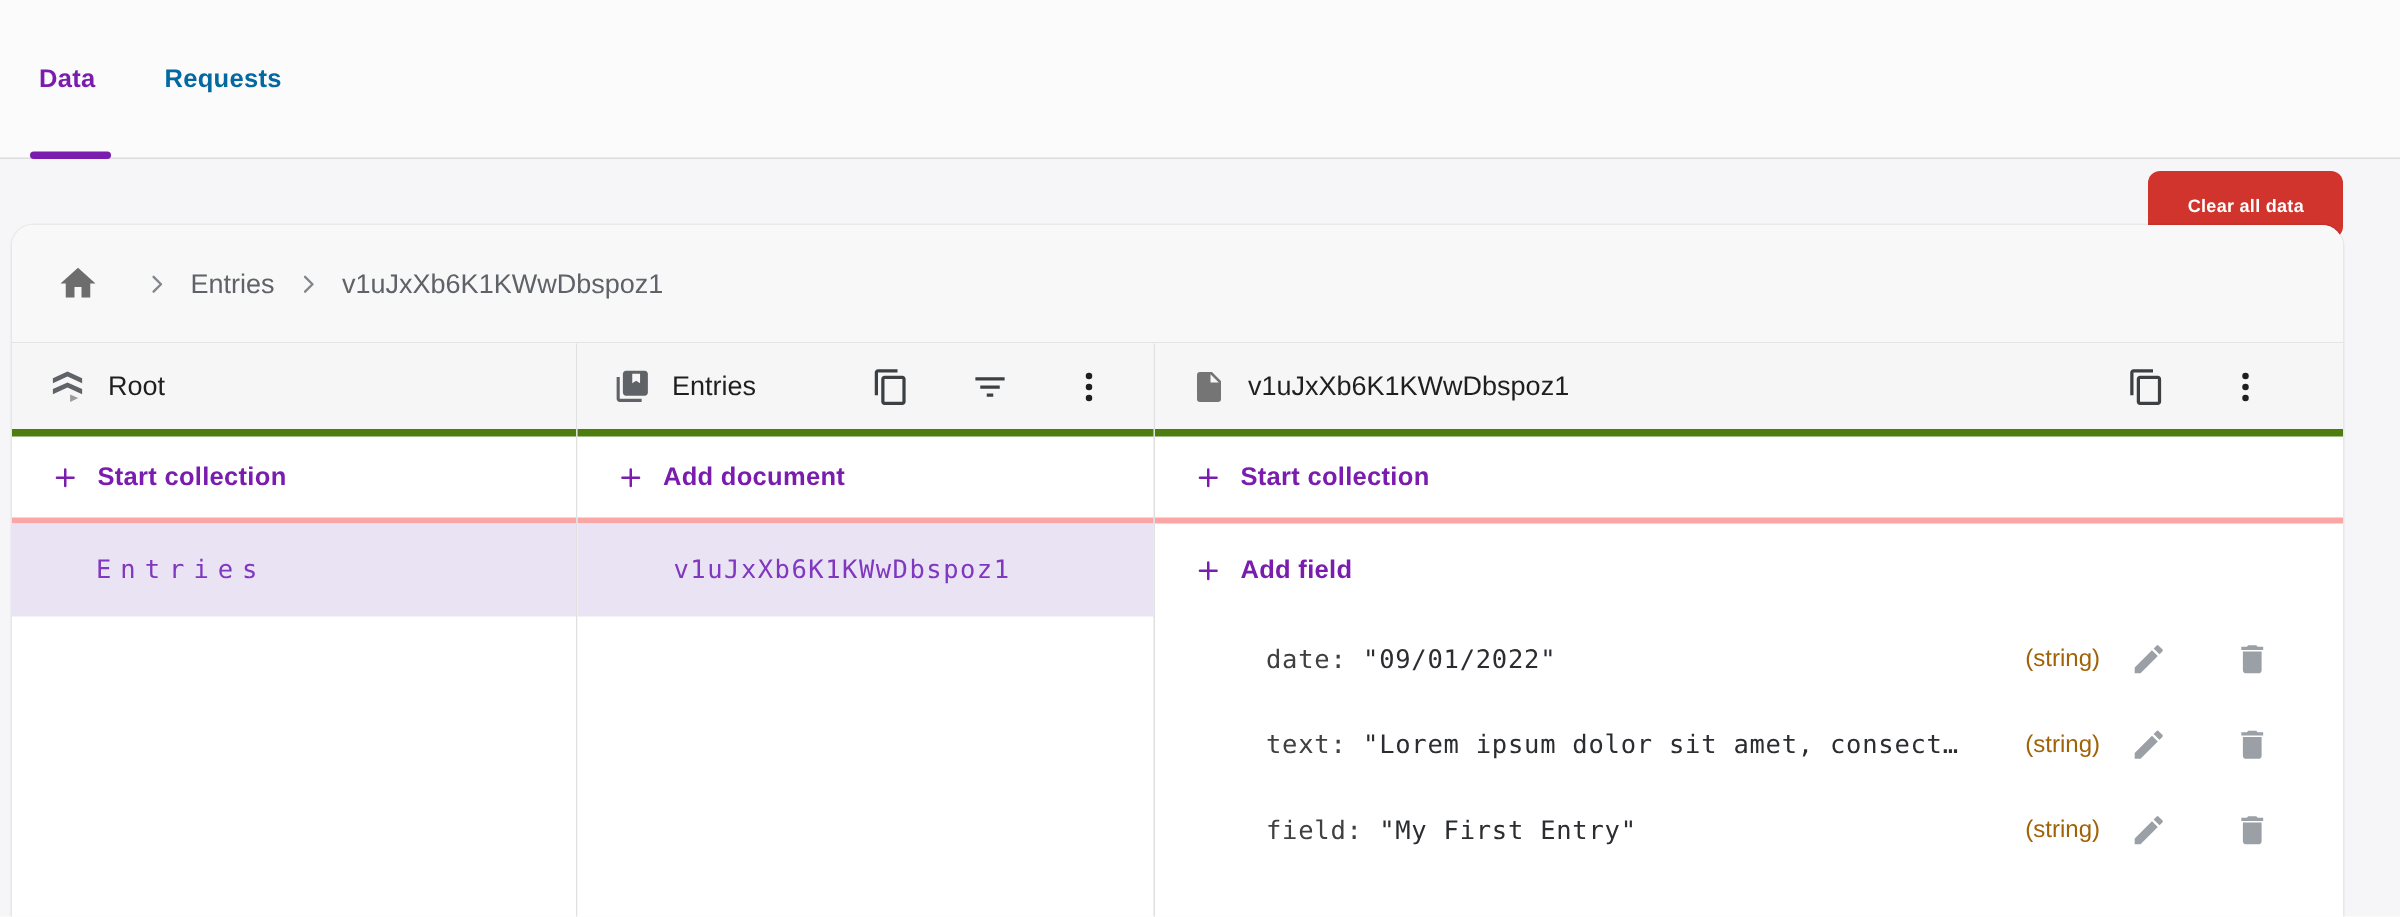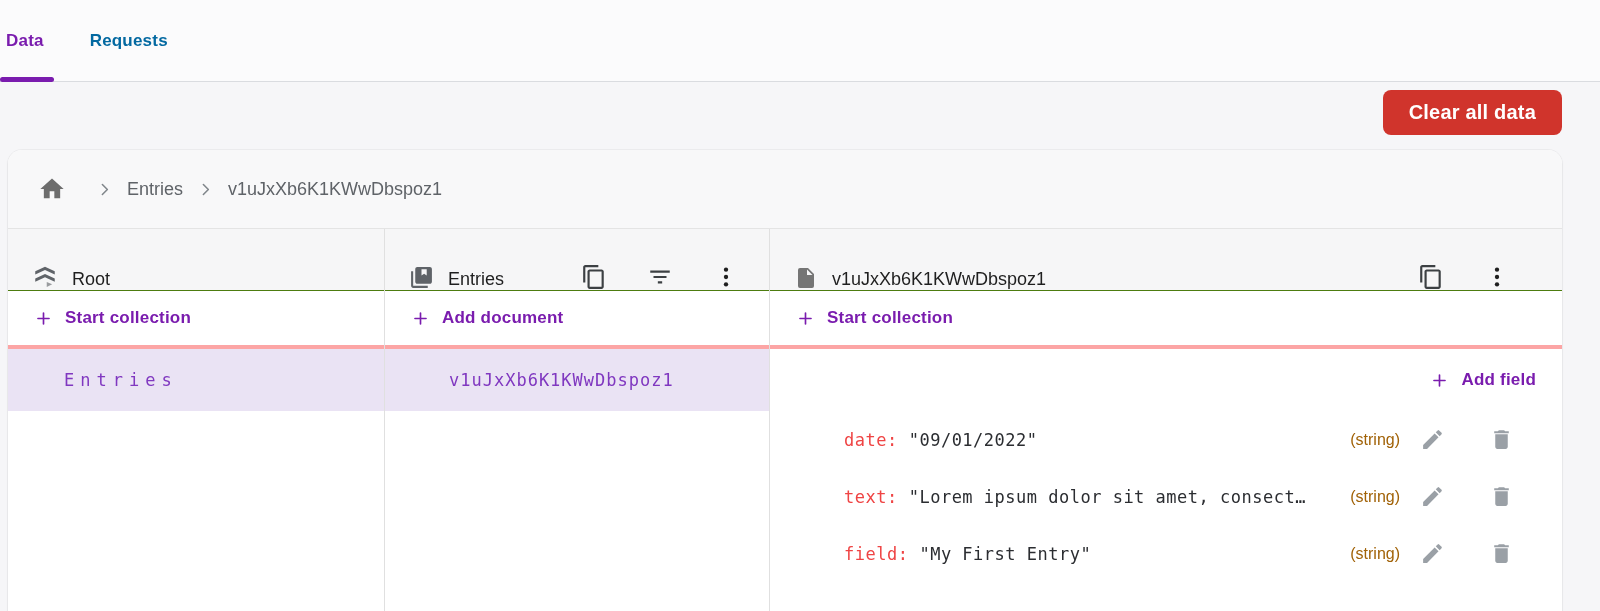--- a/index.html
+++ b/index.html
@@ -10,38 +10,38 @@
   *{box-sizing:border-box;}
   html,body{margin:0;padding:0;}
   body{
     width:1600px;height:611px;overflow:hidden;position:relative;
     background:#f6f6f8;
     font-family:"Liberation Sans", sans-serif;
     color:#202124;
   }
   
   .tabbar{
-    height:82px;background:#fbfbfc;border-bottom:1px solid #dadce0;
-    display:flex;align-items:center;padding:0 6px;gap:46px;
+    height:106px;background:#fbfbfc;border-bottom:1px solid #dadce0;
+    display:flex;align-items:center;padding:0 26px;gap:46px;
   }
   .tab{
     position:relative;height:100%;display:flex;align-items:center;
     font-size:17px;font-weight:700;color:#0369a1;cursor:pointer;letter-spacing:.2px;
   }
   .tab.active{color:var(--accent);}
   .tab-underline{
     position:absolute;left:-6px;right:-10px;bottom:-1px;height:5px;
     background:var(--accent);border-radius:4px;
   }
   
   .toolbar{position:relative;height:65px;}
   .clear-btn{
     position:absolute;right:38px;top:8px;height:45px;
     background:var(--danger);color:#fff;border:none;border-radius:8px;
-    font-family:"Liberation Sans",sans-serif;font-size:20px;font-weight:700;
+    font-family:"Liberation Sans",sans-serif;font-size:12px;font-weight:700;
     padding:0 26px;cursor:pointer;letter-spacing:.2px;
   }
   
   .card{
     position:absolute;left:8px;top:150px;width:1554px;height:480px;
     background:#fff;border-radius:14px 14px 0 0;
     box-shadow:0 0 0 1px rgba(0,0,0,.04), 0 1px 3px rgba(0,0,0,.05);
     display:flex;flex-direction:column;overflow:hidden;
   }
   .breadcrumb{
@@ -51,51 +51,51 @@
   .breadcrumb .crumb{cursor:pointer;}
   .bc-home{display:flex;align-items:center;cursor:pointer;margin-right:16px;}
   .chev{display:flex;align-items:center;}
   
   .panels{flex:1;display:flex;border-top:1px solid #e4e4e4;min-height:0;}
   .panel{display:flex;flex-direction:column;background:#fff;}
   .panel-root{width:377px;border-right:1px solid #e0e0e0;flex:0 0 auto;}
   .panel-collection{width:385px;border-right:1px solid #e0e0e0;flex:0 0 auto;}
   .panel-document{flex:1;min-width:0;}
   .panel-header{
-    height:62px;background:#f6f6f7;border-bottom:1px solid #4d7c0f;
-    display:flex;align-items:flex-end;padding:0 30px 0 24px;gap:14px;
+    height:62px;background:#f6f6f7;border-bottom:5px solid #4d7c0f;
+    display:flex;align-items:center;padding:0 30px 0 24px;gap:14px;
     font-size:18px;color:#1f1f1f;flex:0 0 auto;white-space:nowrap;
   }
   .panel-header .hdr-icons{margin-left:auto;display:flex;align-items:center;gap:40px;}
   .panel-document .panel-header{padding-right:52px;}
   .icon-btn{display:flex;align-items:center;justify-content:center;cursor:pointer;background:none;border:none;padding:0;}
   
   .action-row{
     height:58px;display:flex;align-items:center;padding:0 26px;gap:12px;
     color:var(--accent);font-size:17px;font-weight:700;cursor:pointer;
     flex:0 0 auto;letter-spacing:.2px;
   }
   .action-row.bordered{border-bottom:4px solid #fca5a5;}
-  .action-row.tall{height:62px;justify-content:flex-end;}
+  .action-row.tall{height:62px;}
   
   .list-item{
     height:62px;display:flex;align-items:center;
     font-family:"DejaVu Sans Mono",monospace;font-size:17px;color:#8038c0;
     cursor:pointer;flex:0 0 auto;white-space:nowrap;
   }
   .list-item.selected{background:var(--selected-row);}
   .item-root{padding-left:56px;letter-spacing:6px;}
   .item-doc{padding-left:64px;letter-spacing:1px;}
   
   .field-row{
     height:57px;display:flex;align-items:center;
     padding:0 48px 0 74px;flex:0 0 auto;
     font-family:"DejaVu Sans Mono",monospace;font-size:17px;letter-spacing:.5px;
   }
-  .field-name{color:#ef4444;margin-right:11px;flex:0 0 auto;}
+  .field-name{color:#404040;margin-right:11px;flex:0 0 auto;}
   .field-value{color:#2b2d31;flex:1;min-width:0;white-space:nowrap;overflow:hidden;}
   .field-type{
     font-family:"Liberation Sans",sans-serif;font-size:16px;color:#a16207;
     letter-spacing:0;margin-right:20px;flex:0 0 auto;
   }
   .field-row .icon-btn{flex:0 0 auto;}
   .field-row .edit-btn{margin-right:44px;}
   svg{display:block;}
 </style>
 </head>

